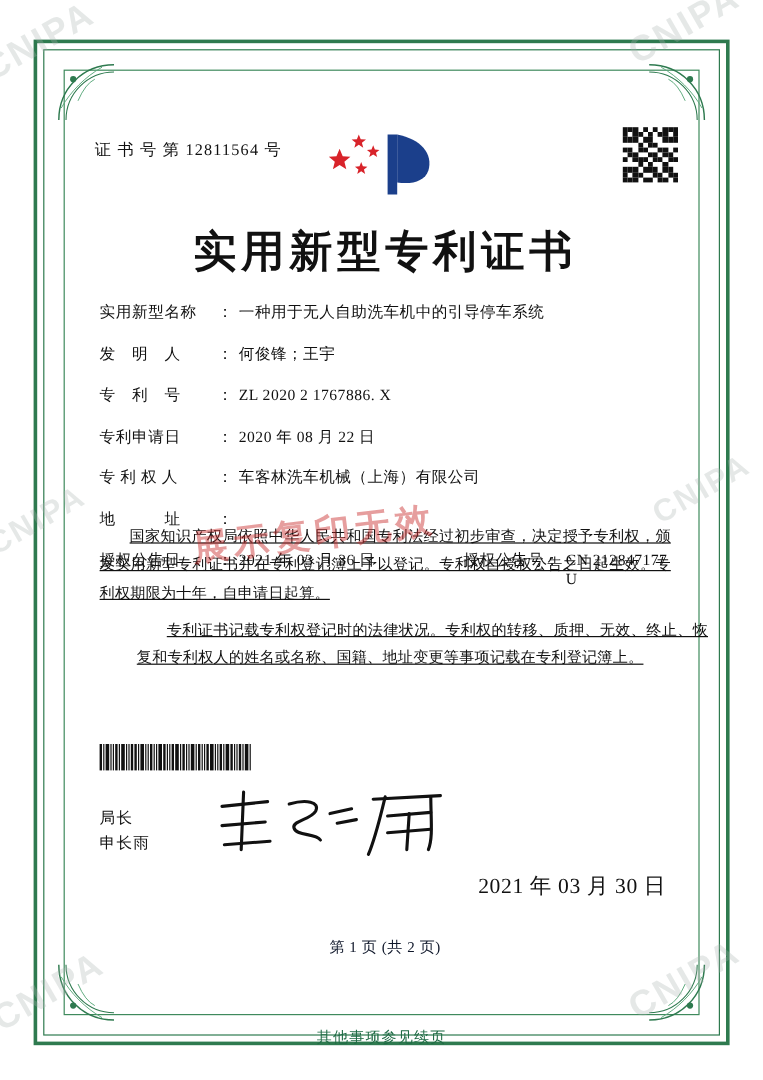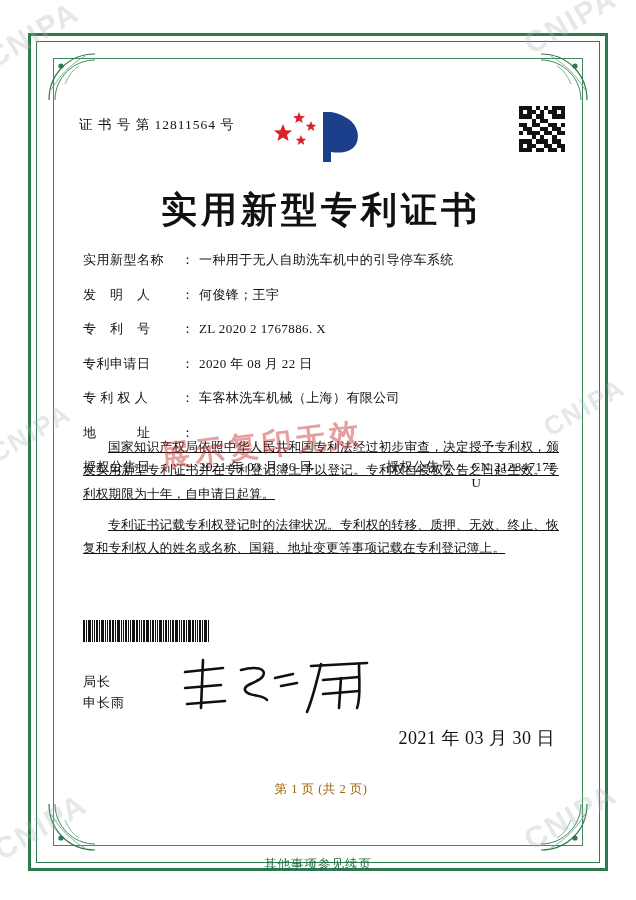--- a/index.html
+++ b/index.html
@@ -165,21 +165,21 @@
     left: 52px;
     width: 476px;
     font-size: 12.6px;
     line-height: 1.85;
     color: #111;
     text-align: justify;
     letter-spacing: 0.2px;
     text-decoration: underline;
   }
   .para.p1 { top: 400px; }
-  .para.p2 { top: 478px; }
+  .para.p2 { top: 478px; margin-left: 31px; }
   .indent { text-indent: 25px; display: block; }
 
   .barcode {
     position: absolute;
     left: 52px;
     top: 584px;
     height: 22px;
     width: 160px;
     display: flex;
     align-items: stretch;
@@ -210,21 +210,21 @@
     font-size: 18px;
     color: #111;
     letter-spacing: 0.5px;
   }
   .page-no {
     position: absolute;
     left: 0; right: 0;
     top: 745px;
     text-align: center;
     font-size: 12.5px;
-    color: #a16207;
+    color: #0f172a;
     letter-spacing: 0.5px;
   }
 
   .footer-note {
     position: absolute;
     left: 0;
     right: 0;
     top: 856px;
     text-align: center;
     font-size: 12.5px;

